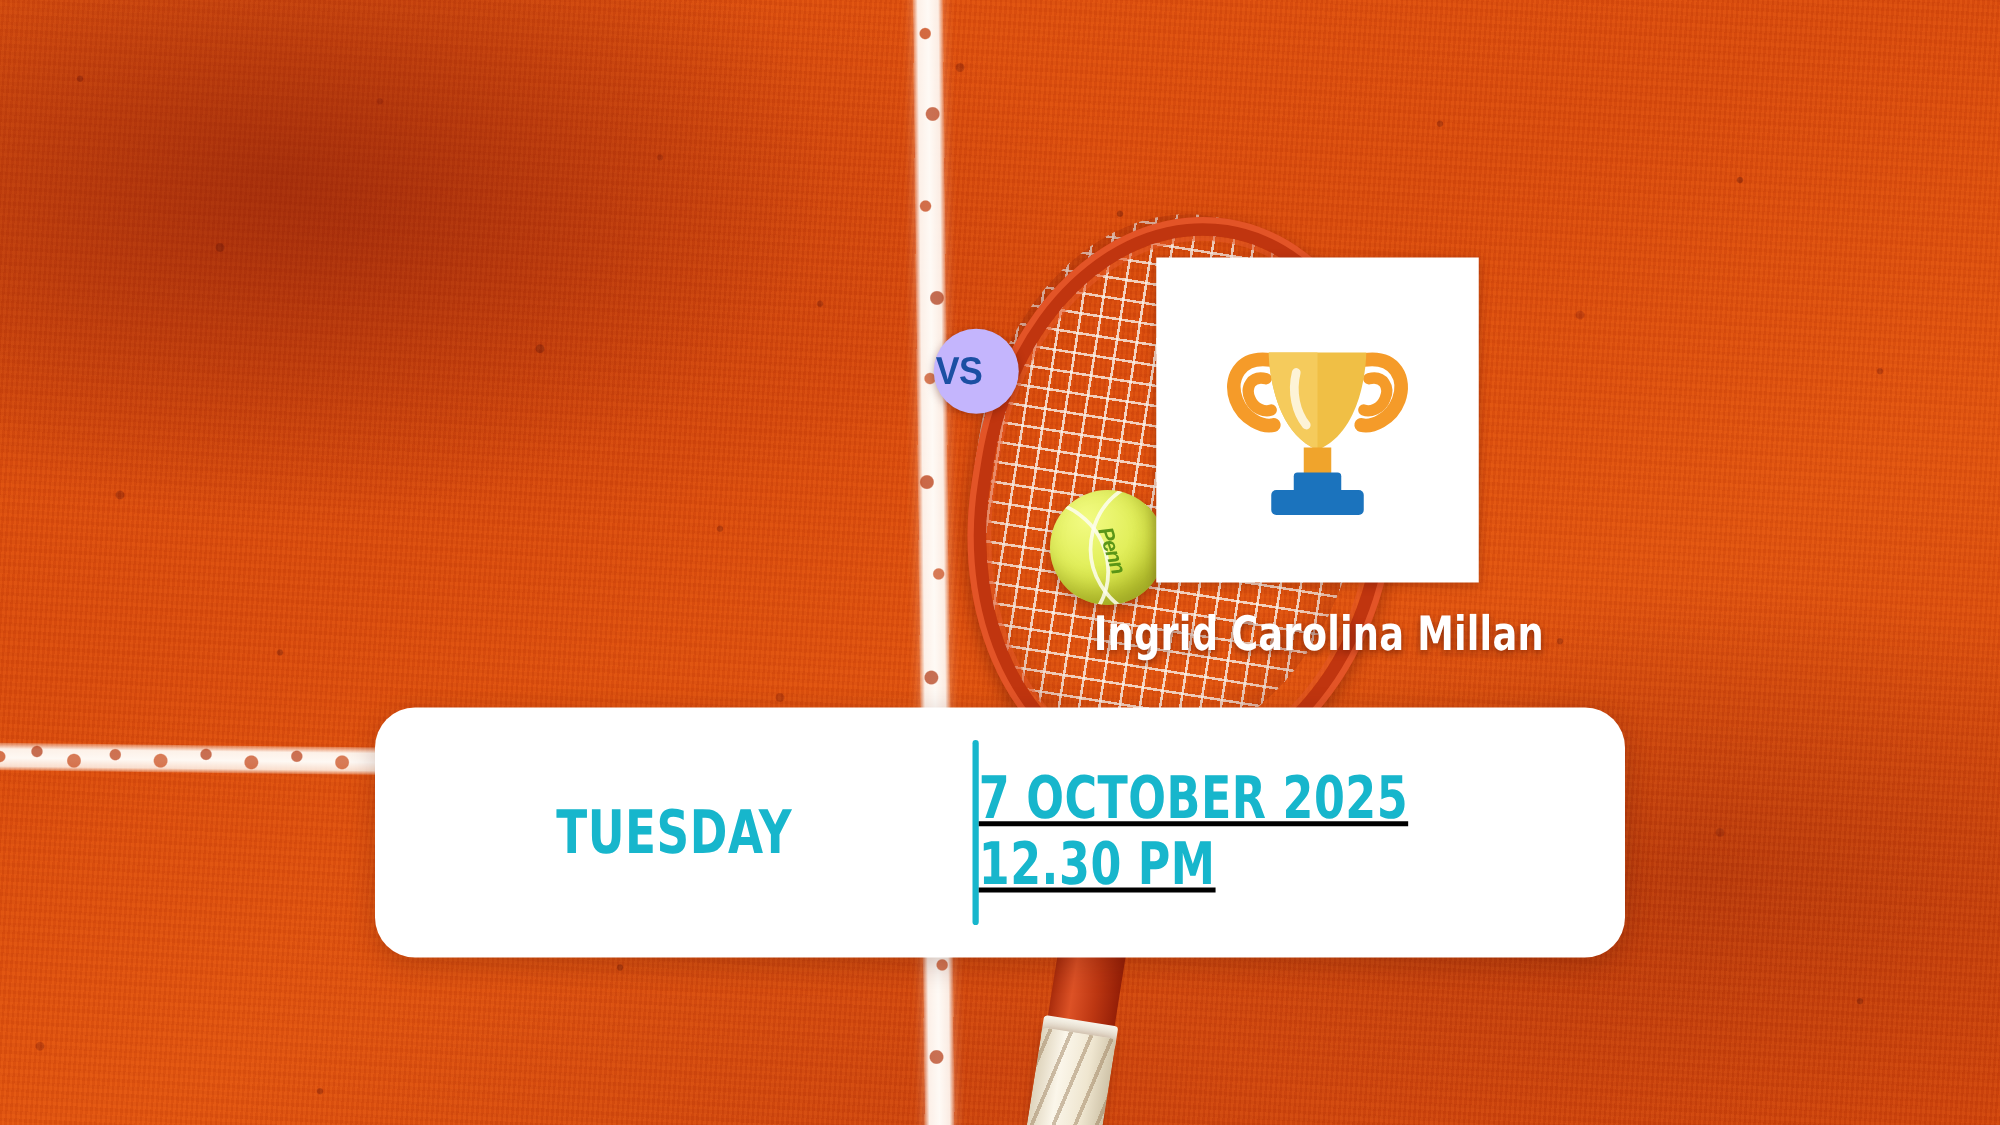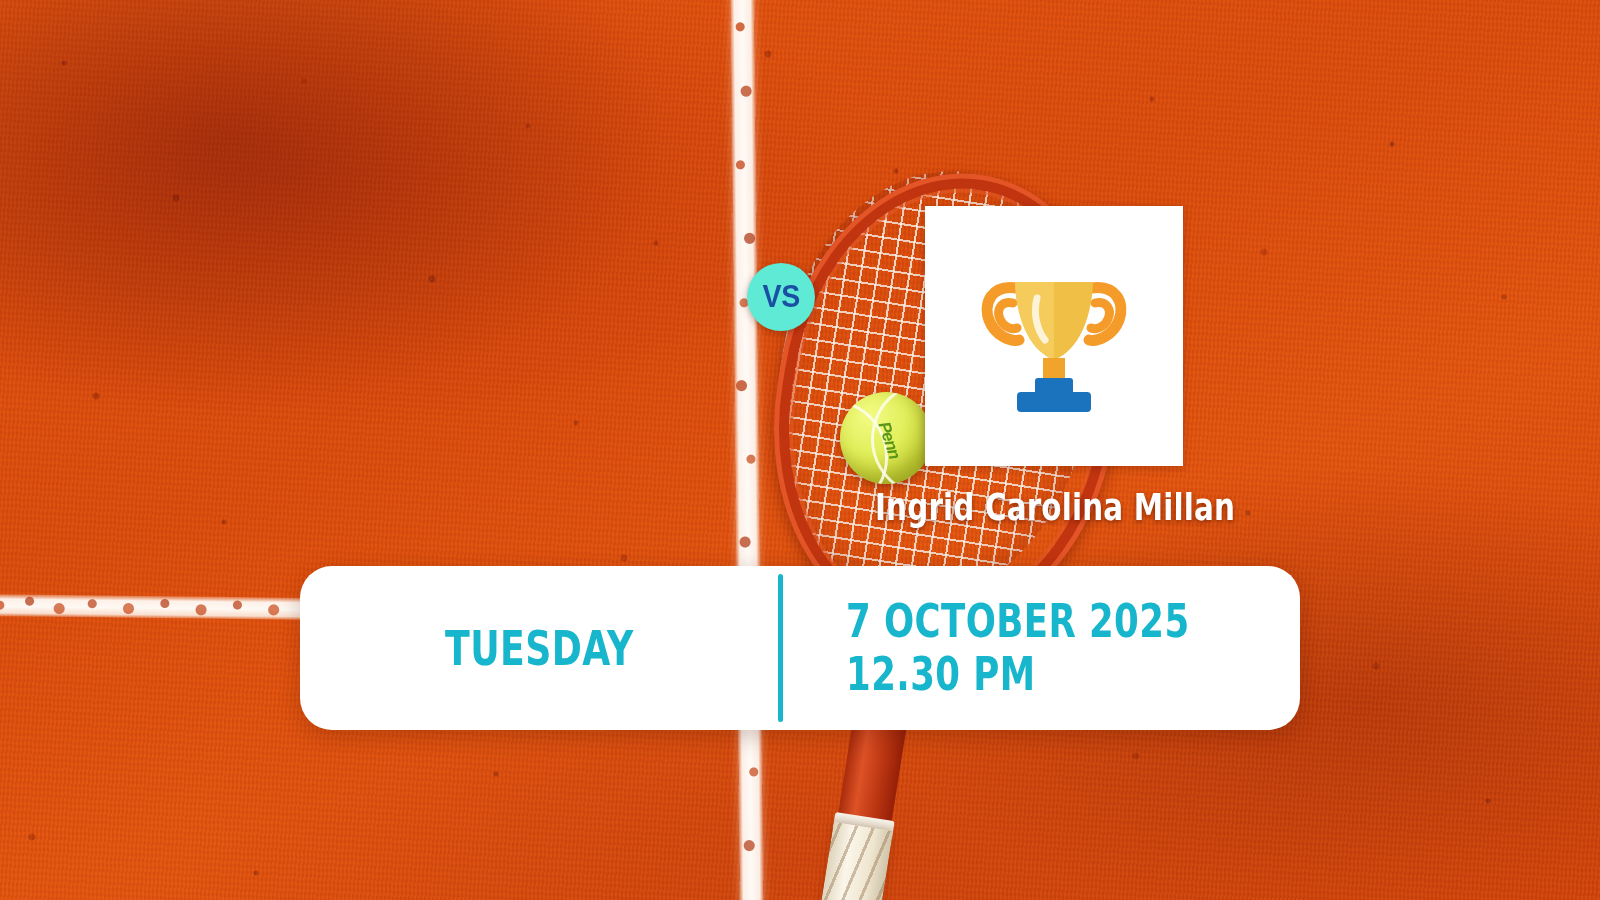--- a/index.html
+++ b/index.html
@@ -324,41 +324,41 @@
     transform: translate(-50%,-50%);
     width: 170px; height: 160px;
   }
 
   
   .vs-badge {
     position: absolute;
     left: 747px; top: 263px;
     width: 68px; height: 68px;
     border-radius: 50%;
-    background: #5eead4;
+    background: #c4b5fd;
     display: flex;
     align-items: center;
-    justify-content: center;
+    justify-content: flex-start;
     box-shadow: 0 2px 7px rgba(70,15,0,.35);
     z-index: 6;
   }
   .vs-badge span {
     color: #1b4fa3;
     font-size: 31px;
     font-weight: 700;
     letter-spacing: -.5px;
     font-family: "Liberation Sans", sans-serif;
     transform: scaleX(.92);
   }
 
   
   .info-card {
     position: absolute;
     left: 300px; top: 566px;
-    width: 1000px; height: 164px;
+    width: 1000px; height: 200px;
     background: #ffffff;
     border-radius: 32px;
     box-shadow: 0 6px 22px rgba(60,12,0,.22);
     display: flex;
     align-items: center;
     z-index: 5;
   }
   .info-left {
     width: 478px;
     display: flex;
@@ -367,21 +367,21 @@
   }
   .info-divider {
     width: 5px;
     height: 148px;
     background: #17b6cc;
     border-radius: 3px;
     flex: 0 0 auto;
   }
   .info-right {
     flex: 1;
-    padding-left: 63px;
+    text-decoration: underline;
   }
   .teal-text {
     color: #17b6cc;
     font-weight: 700;
     font-family: "DejaVu Sans Condensed", "Liberation Sans Narrow", "Liberation Sans", sans-serif;
     transform: scaleX(.84);
     transform-origin: left center;
     letter-spacing: .5px;
   }
   .day-text {

